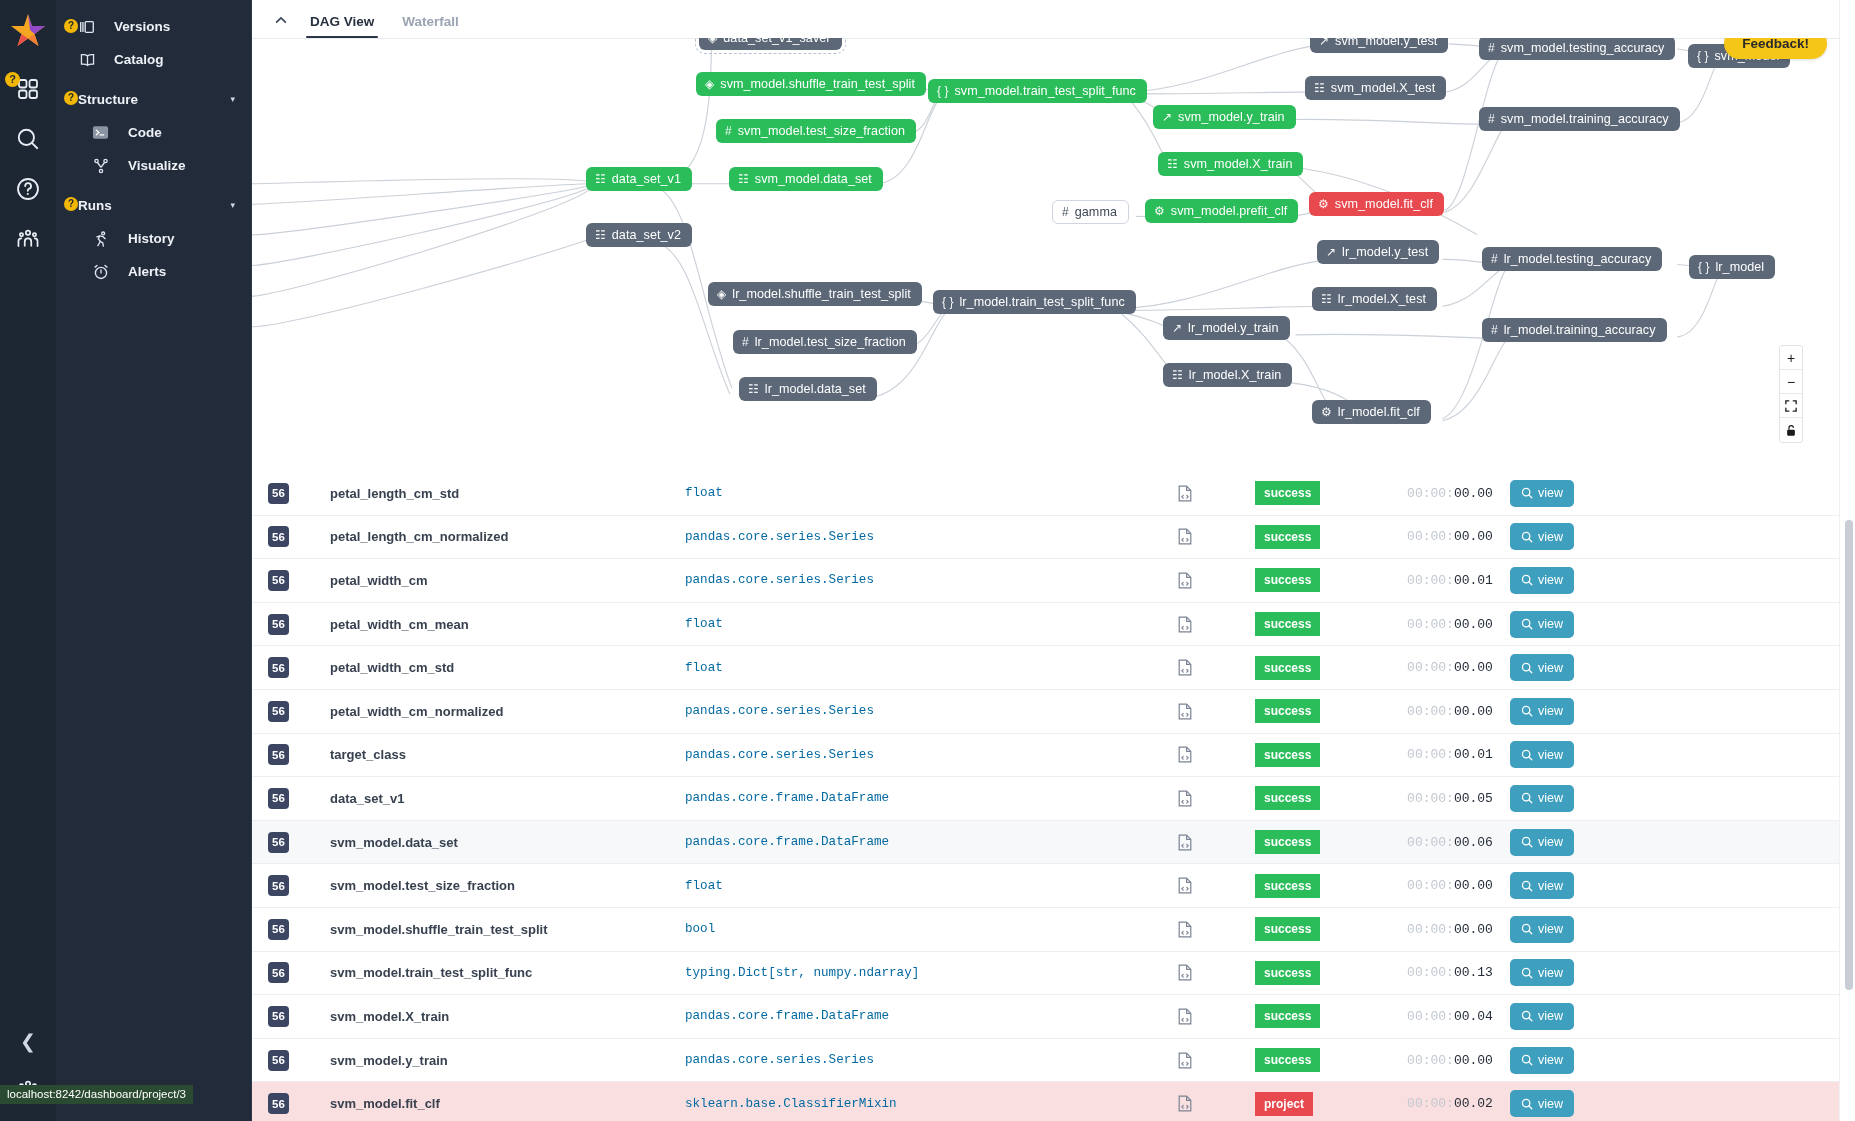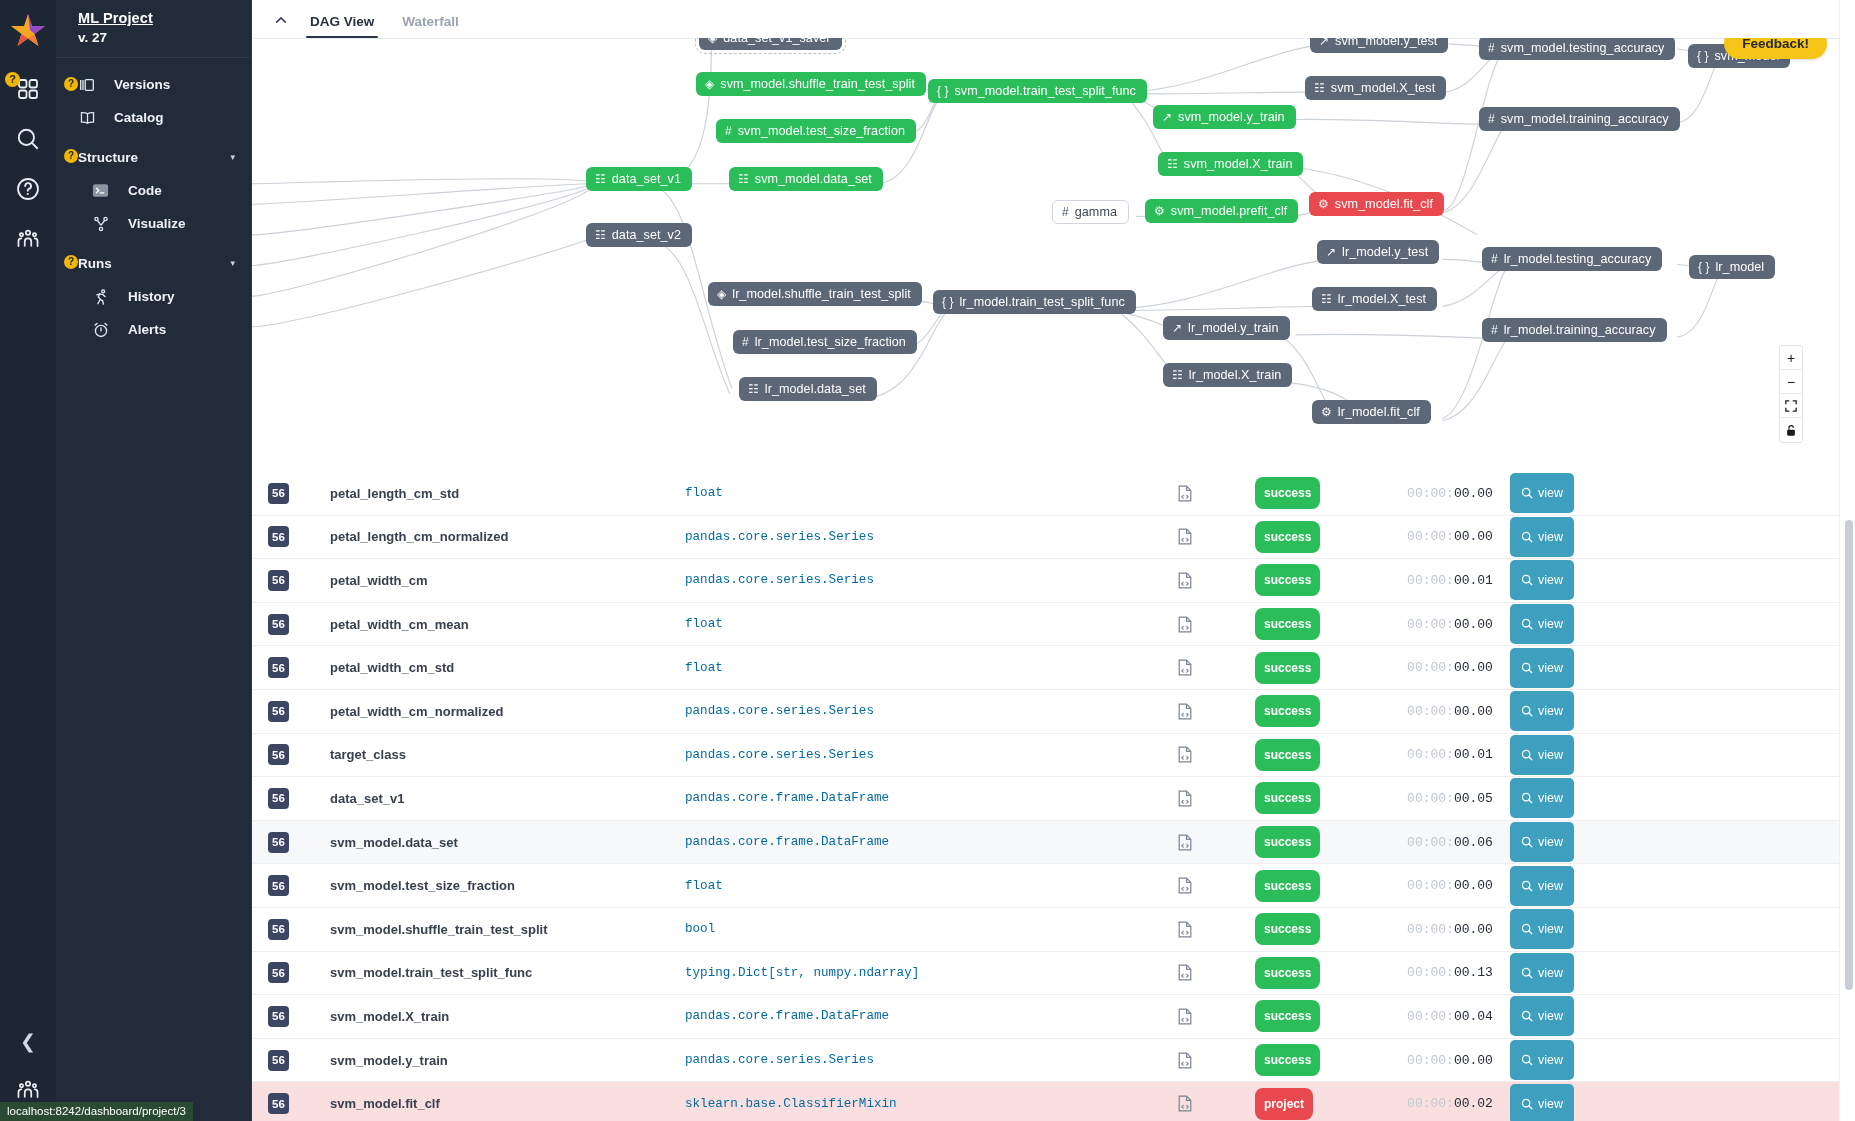--- a/index.html
+++ b/index.html
@@ -75,21 +75,21 @@
   .caret { margin-left: auto; margin-right: 16px; font-size: 9px; color: #cdd7e3; }
   .qmark-nav {
     position: absolute; left: 8px; top: 9px;
     width: 14px; height: 14px; border-radius: 50%;
     background: #f2b705; color: #1d2633;
     font-size: 10px; font-weight: bold;
     display: flex; align-items: center; justify-content: center; line-height: 1;
   }
   .nav-sub { padding-left: 14px; }
   .statusbar {
-    position: absolute; left: -56px; bottom: 0;
+    position: absolute; left: -56px; bottom: 17px;
     background: #2b4a32; color: #ffffff;
     font-size: 11.5px; padding: 3px 7px 4px 7px;
     white-space: nowrap; z-index: 40;
     font-family: "Liberation Sans", sans-serif;
   }
 
   
   .main { flex: 1 1 auto; position: relative; background: #ffffff; height: 1121px; overflow: hidden; }
 
   
@@ -187,35 +187,35 @@
   }
   .c-type {
     flex: 0 0 470px; font-size: 12.6px; color: #0369a1;
     font-family: "Liberation Mono", monospace;
     overflow: hidden; text-overflow: ellipsis; white-space: nowrap;
   }
   .c-doc { flex: 0 0 60px; display: flex; justify-content: center; color: #7b8494; }
   .c-status { flex: 0 0 175px; display: flex; justify-content: flex-start; padding-left: 40px;}
   .pill {
     display: inline-flex; align-items: center; justify-content: center;
-    height: 24px; padding: 16px 9px; border-radius: 8px;
+    height: 24px; padding: 8px 9px; border-radius: 0;
     font-size: 12px; font-weight: 700; color: #fff;
   }
   .pill.success { background: #2bbd5a; }
   .pill.failure { background: #e8494e; }
   .c-dur {
     flex: 0 0 120px; font-size: 13px; font-family: "Liberation Mono", monospace;
     color: #252d39; white-space: nowrap; text-align: center;
   }
   .c-dur .dim { color: #c2c8d0; }
   .c-view { flex: 0 0 110px; display: flex; justify-content: flex-start; }
   .viewbtn {
     display: inline-flex; align-items: center; gap: 5px;
     background: #3e9fbf; color: #fff;
-    height: 40px; padding: 0 11px; border-radius: 5px;
+    height: 27px; padding: 0 11px; border-radius: 5px;
     font-size: 12.5px; cursor: pointer; border: none;
   }
   .viewbtn svg { display:block; }
 
   
   .scrollbar {
     position: absolute; right: 2px; top: 520px; width: 8px; height: 470px;
     background: #c9ced6; border-radius: 4px; z-index: 50; cursor: pointer;
   }
   .page-right-edge {
@@ -281,24 +281,20 @@
             <circle cx="6" cy="8" r="1.5"></circle>
             <circle cx="18" cy="8" r="1.5"></circle>
           <path d="M9 19v-4.5a3 3 0 0 1 6 0V19"></path>
           <path d="M3.2 18.5V14a2.6 2.6 0 0 1 2.6-2.6M20.8 18.5V14a2.6 2.6 0 0 0-2.6-2.6" stroke-linecap="round"></path>
         </svg>
       </div>
     </div>
   </div>
 
   <div class="sidebar">
-    <div class="proj">
-      <div class="proj-name">ML Project</div>
-      <div class="proj-ver">v. 27</div>
-    </div>
 
     <div class="nav">
 
       <div class="nav-item">
         <span class="qmark-nav">?</span>
         <span class="nav-ico">
           <svg width="18" height="18" viewBox="0 0 20 20" fill="none" stroke="#dfe6ef" stroke-width="1.5">
             <path d="M3 4.5v11M5.5 4.5v11"></path>
               <rect x="8" y="4" width="9" height="12" rx="1.2"></rect>
           </svg>

